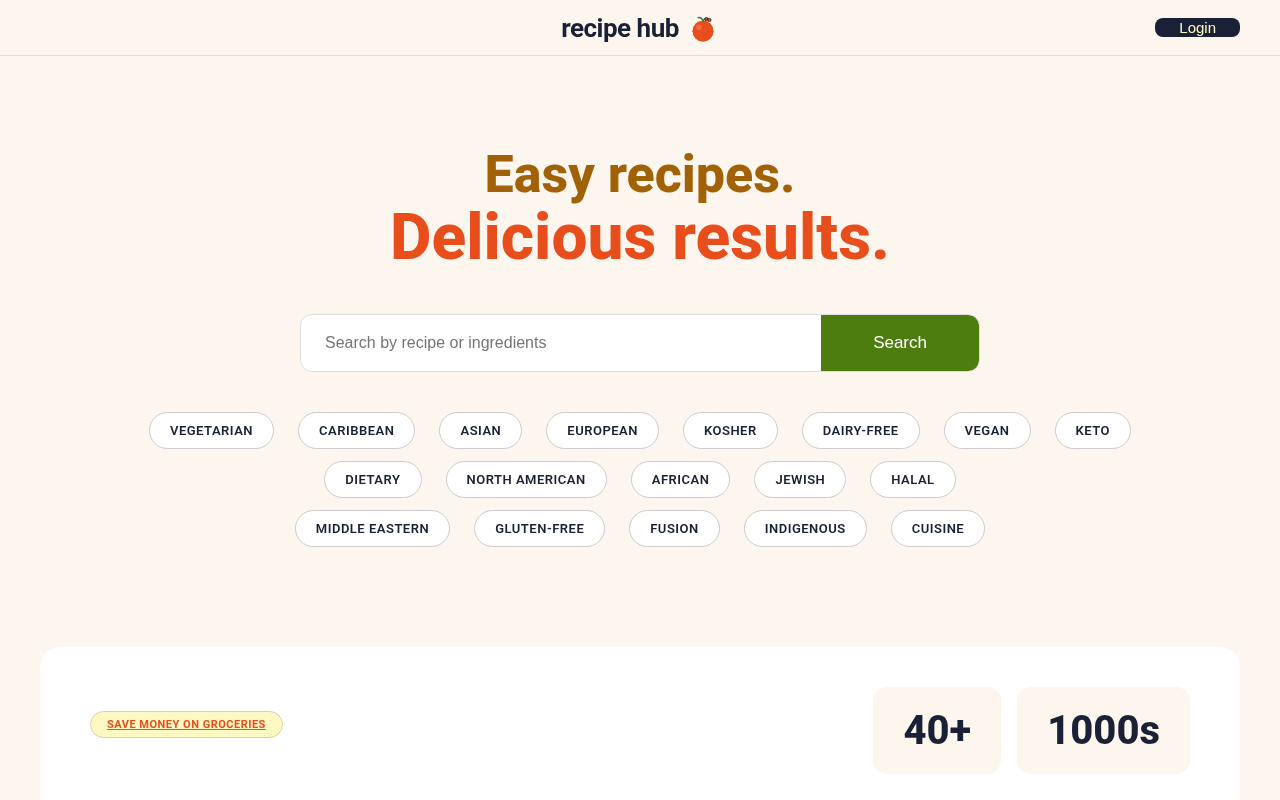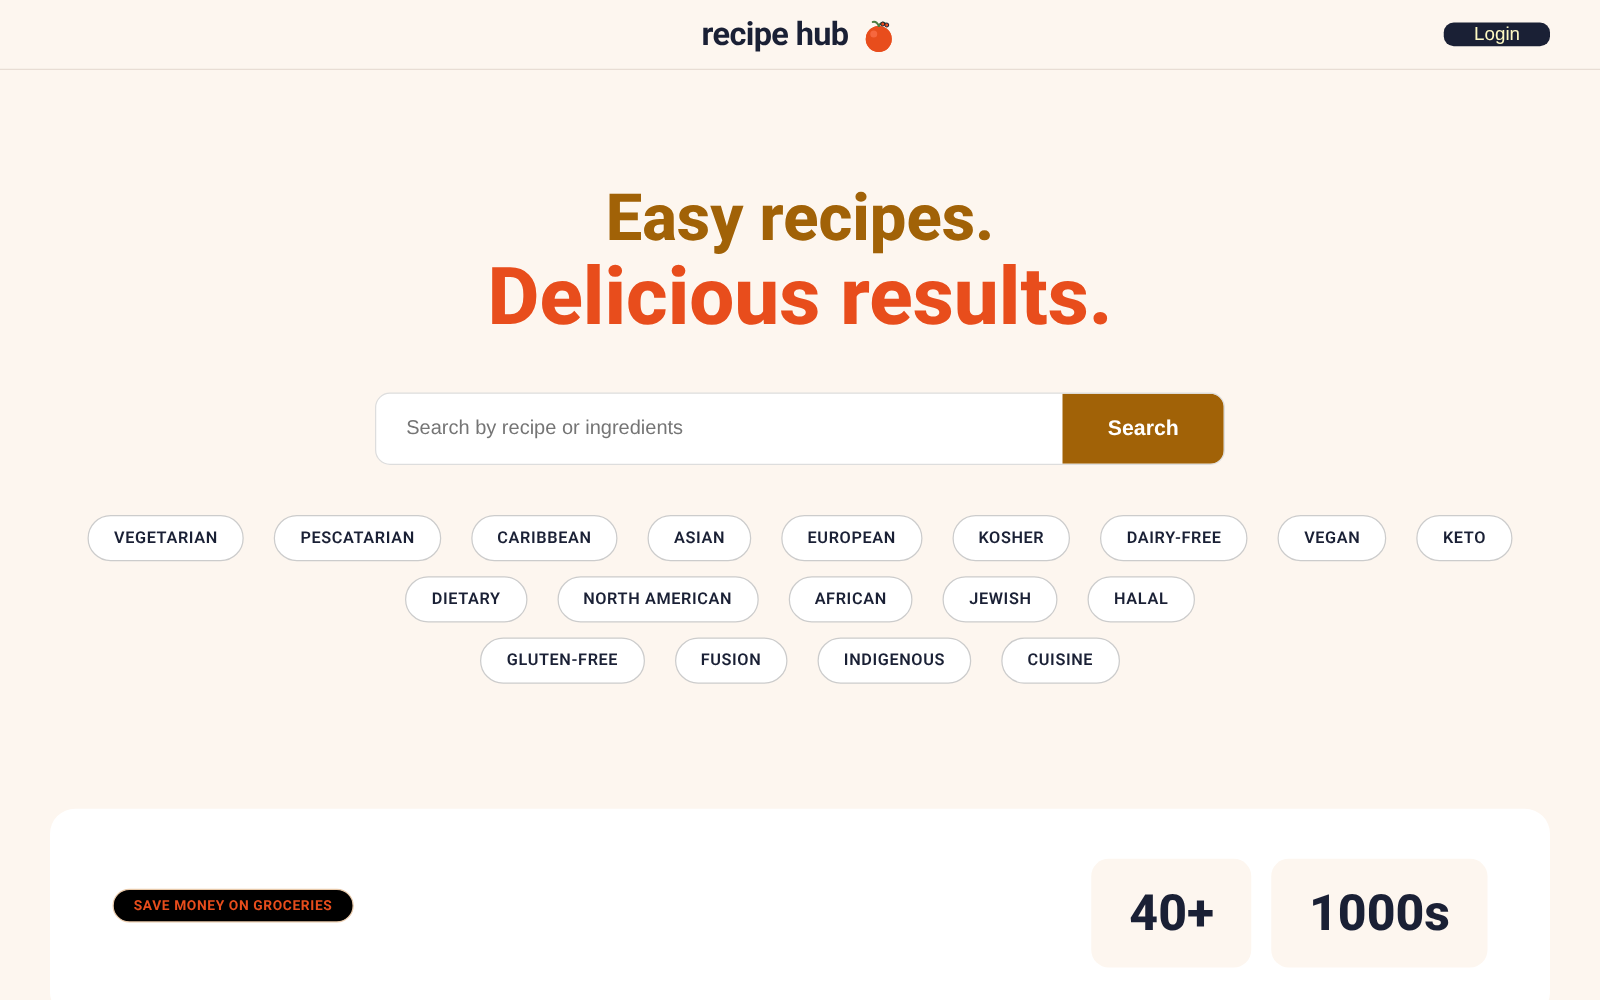--- a/index.html
+++ b/index.html
@@ -98,26 +98,26 @@
       flex: 1;
       border: none;
       outline: none;
       padding: 0 24px;
       font-size: 16px;
       color: #aaa;
       background: transparent;
     }
 
     .search-btn {
-      background-color: #a16207;
+      background-color: #4d7c0f;
       color: #fff;
       border: none;
-      padding: 0 36px;
+      padding: 0 52px;
       font-size: 17px;
-      font-weight: 700;
+      font-weight: 400;
       cursor: pointer;
       border-radius: 0 10px 10px 0;
     }
 
     
     .tags-container {
       display: flex;
       flex-direction: column;
       align-items: center;
       gap: 12px;
@@ -151,29 +151,30 @@
       border-radius: 20px;
       margin: 40px 40px 0;
       padding: 40px 50px;
       display: flex;
       align-items: center;
       justify-content: space-between;
     }
 
     .save-badge {
       display: inline-block;
-      background: #000000;
+      background: #fef9c3;
       border: 1.5px solid #e8c9aa;
       border-radius: 999px;
       padding: 6px 16px;
       font-size: 11px;
       font-weight: 700;
       color: #e84d1c;
       letter-spacing: 0.5px;
       margin-bottom: 12px;
+      text-decoration: underline;
     }
 
     .stat-box {
       background: #fdf6ef;
       border-radius: 14px;
       padding: 20px 30px;
       text-align: center;
       min-width: 120px;
     }
 
@@ -216,37 +217,37 @@
   <h1 class="hero-title-line2">Delicious results.</h1>
 
   <div class="search-container">
     <input class="search-input" type="text" placeholder="Search by recipe or ingredients" style="">
     <button class="search-btn">Search</button>
   </div>
 
   <div class="tags-container">
     <div class="tags-row" id="tags-row1">
         <span class="tag">VEGETARIAN</span>
-        <span class="tag">PESCATARIAN</span>
         <span class="tag">CARIBBEAN</span>
         <span class="tag">ASIAN</span>
         <span class="tag">EUROPEAN</span>
         <span class="tag">KOSHER</span>
         <span class="tag">DAIRY-FREE</span>
         <span class="tag">VEGAN</span>
         <span class="tag">KETO</span>
       </div>
     <div class="tags-row" id="tags-row2">
         <span class="tag">DIETARY</span>
         <span class="tag">NORTH AMERICAN</span>
         <span class="tag">AFRICAN</span>
         <span class="tag">JEWISH</span>
         <span class="tag">HALAL</span>
       </div>
     <div class="tags-row" id="tags-row3">
+        <span class="tag">MIDDLE EASTERN</span>
         <span class="tag">GLUTEN-FREE</span>
         <span class="tag">FUSION</span>
         <span class="tag">INDIGENOUS</span>
         <span class="tag">CUISINE</span>
       </div>
   </div>
 </section>
 
 <div class="bottom-card">
   <div>

